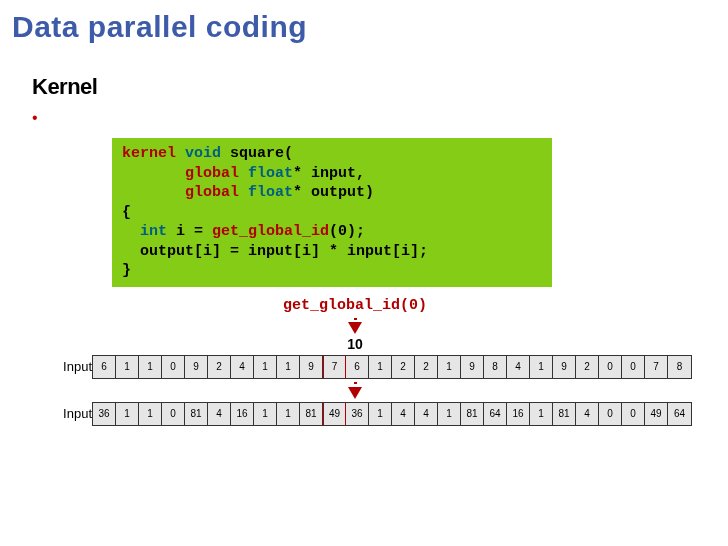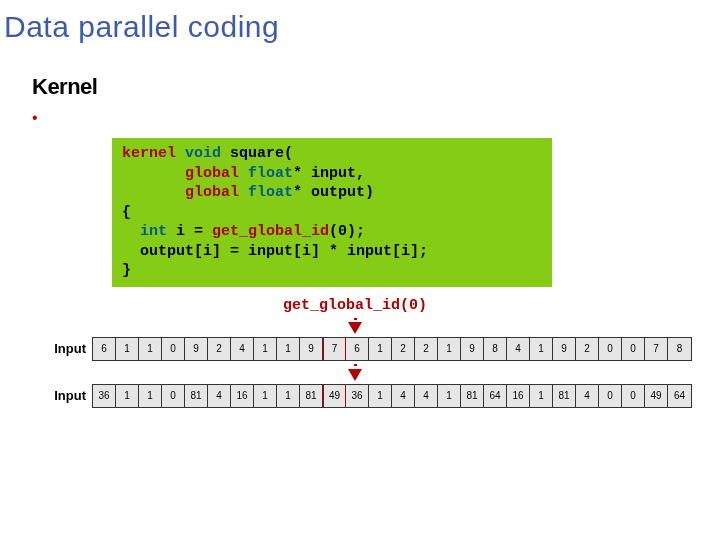--- a/index.html
+++ b/index.html
@@ -6,22 +6,22 @@
     body {
       width: 728px;
       height: 546px;
       background: #ffffff;
       font-family: sans-serif;
       overflow: hidden;
     }
     .slide-title {
       color: #3d5ba9;
       font-size: 30px;
-      font-weight: 400;
-      padding: 10px 0 0 4px;
+      font-weight: 700;
+      padding: 10px 0 0 12px;
       letter-spacing: 0.5px;
     }
     .content {
       padding: 30px 0 0 32px;
     }
     .kernel-heading {
       font-family: Arial, sans-serif;
       font-weight: 900;
       font-size: 22px;
       color: #000;
@@ -96,25 +96,24 @@
       margin-left: -24px;
     }
     .array-row {
       display: flex;
       align-items: center;
       justify-content: flex-start;
       margin: 3px 0;
     }
     .array-label {
       font-family: Arial, sans-serif;
-      font-weight: 700;
+      font-weight: 400;
       font-size: 13px;
       width: 52px;
       text-align: right;
-      padding-right: 6px;
     }
     .array-cells {
       display: flex;
       border: 1px solid #333;
     }
     .cell {
       width: 23px;
       height: 22px;
       border-right: 1px solid #333;
       background: #e6e6e6;
@@ -152,20 +151,21 @@
 <span class="kw">       global</span><span class="ty"> float</span><span>* output)</span>
 <span>{</span>
 <span class="ty">  int</span><span> i = </span><span class="kw">get_global_id</span><span>(0);</span>
 <span>  output[i] = input[i] * input[i];</span>
 <span>}</span></div>
 
   <div class="diagram-wrap">
     <div class="ggi-label">get_global_id(0)</div>
     <div class="arrow-stem"></div>
     <div class="arrow"></div>
+    <div class="ten-label">10</div>
 
     <div class="array-row">
       <div class="array-label">Input</div>
       <div class="array-cells" id="input-cells">
           <div class="cell">6</div>
           <div class="cell">1</div>
           <div class="cell">1</div>
           <div class="cell">0</div>
           <div class="cell">9</div>
           <div class="cell">2</div>

